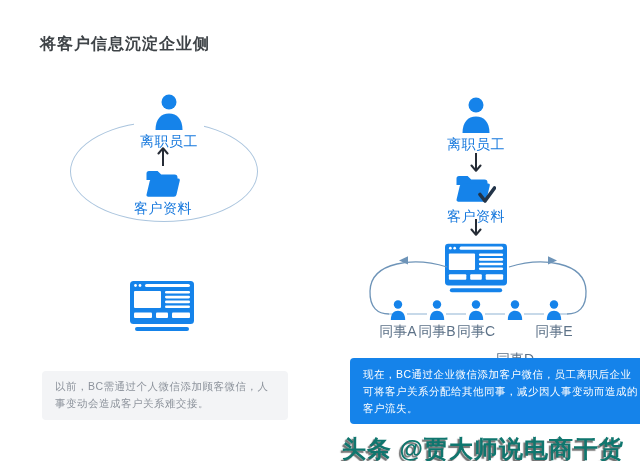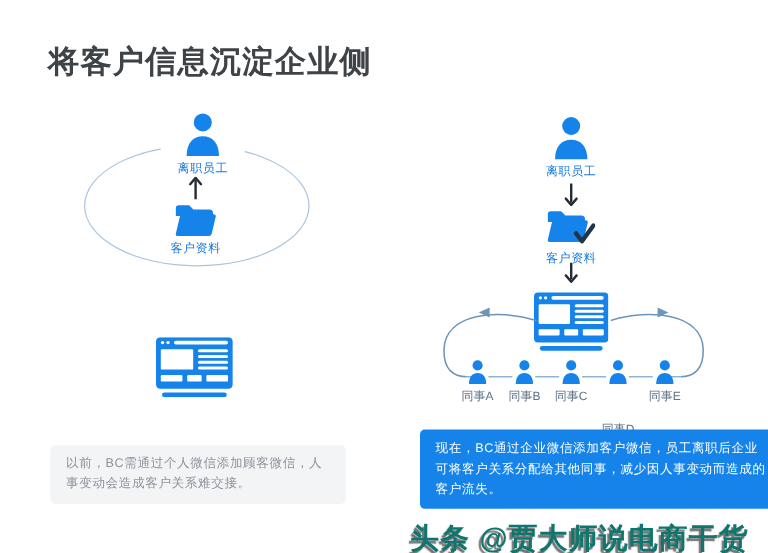--- a/index.html
+++ b/index.html
@@ -15,33 +15,33 @@
     --title-color:#3e4347;
     --subtitle-color:#9ba3ad;
   }
   html,body{margin:0;padding:0;background:#fff;}
   .slide{
     position:relative;width:640px;height:461px;background:#ffffff;
     font-family:"Liberation Sans","DejaVu Sans",sans-serif;overflow:hidden;
   }
   .abs{position:absolute;}
   .page-title{
-    left:40px;top:34px;font-size:26px;font-weight:bold;color:var(--title-color);
+    left:40px;top:34px;font-size:16px;font-weight:bold;color:var(--title-color);
     letter-spacing:1px;margin:0;
   }
   .page-subtitle{left:43px;top:67px;font-size:11.5px;color:var(--subtitle-color);letter-spacing:0.5px;}
   .ellipse{
     left:70px;top:121px;width:186px;height:99px;border:1px solid var(--ellipse-stroke);
     border-radius:50%;
   }
   .figure{display:flex;flex-direction:column;align-items:center;text-align:center;}
-  .figure .lbl{margin-top:3px;font-size:10px;color:var(--label-blue);letter-spacing:0.5px;white-space:nowrap;}
+  .figure .lbl{margin-top:3px;font-size:14px;color:var(--label-blue);letter-spacing:0.5px;white-space:nowrap;}
   .fig-bg{background:#fff;padding:1px 6px 2px 6px;}
   .colleague{width:40px;display:flex;flex-direction:column;align-items:center;}
-  .colleague .clbl{margin-top:3px;font-size:10px;color:var(--colleague-label);white-space:nowrap;}
+  .colleague .clbl{margin-top:3px;font-size:14px;color:var(--colleague-label);white-space:nowrap;}
   .note{
     border-radius:4px;font-size:10.5px;line-height:1.65;letter-spacing:0.5px;
     padding:7px 13px;box-sizing:border-box;
   }
   .note-before{left:42px;top:371px;width:246px;background:var(--before-box-bg);color:var(--before-text);}
   .note-after{left:350px;top:358px;width:304px;background:var(--primary-blue);color:#ffffff;line-height:1.6;padding:8px 13px;}
   .watermark{
     right:16px;top:433px;font-size:24px;font-weight:bold;letter-spacing:1px;
     color:#0f766e;text-shadow:-2px 2px 1px rgba(88,88,88,0.85);white-space:nowrap;
   }

